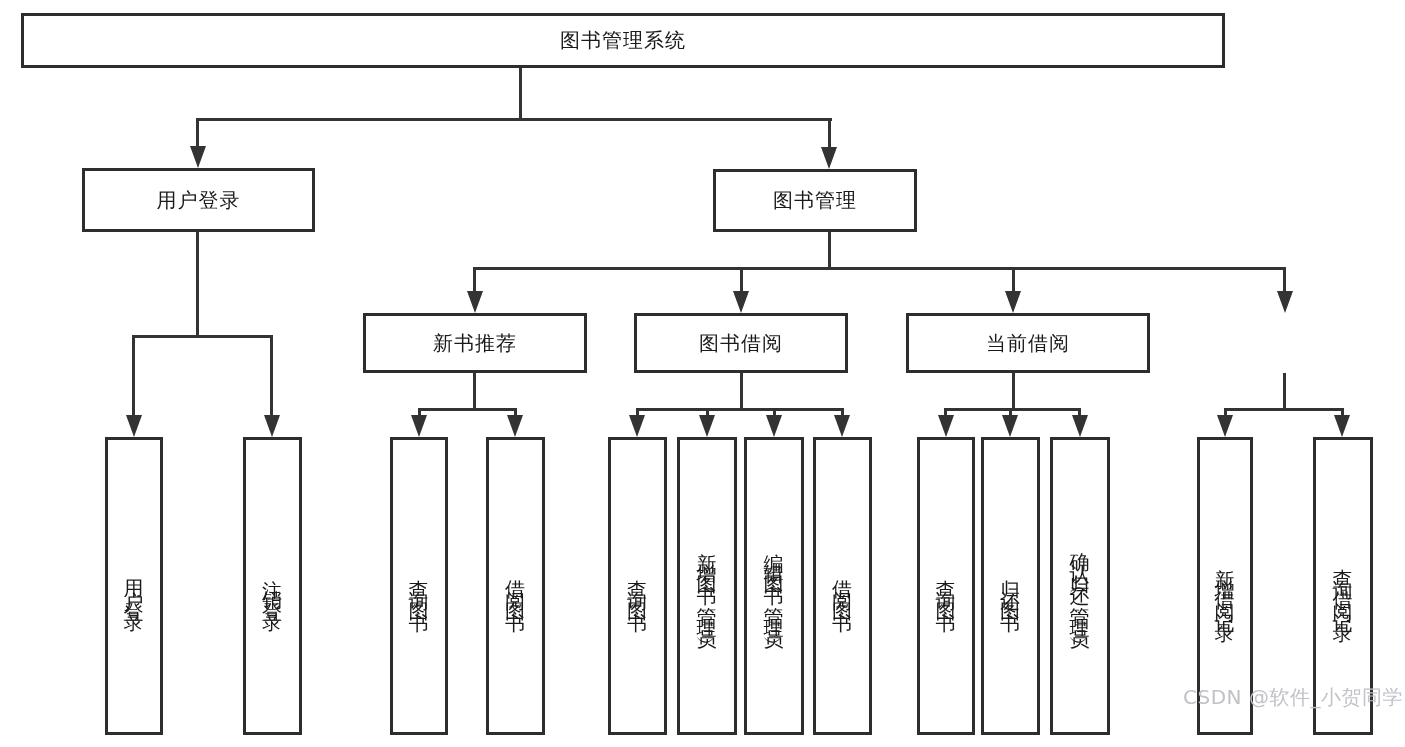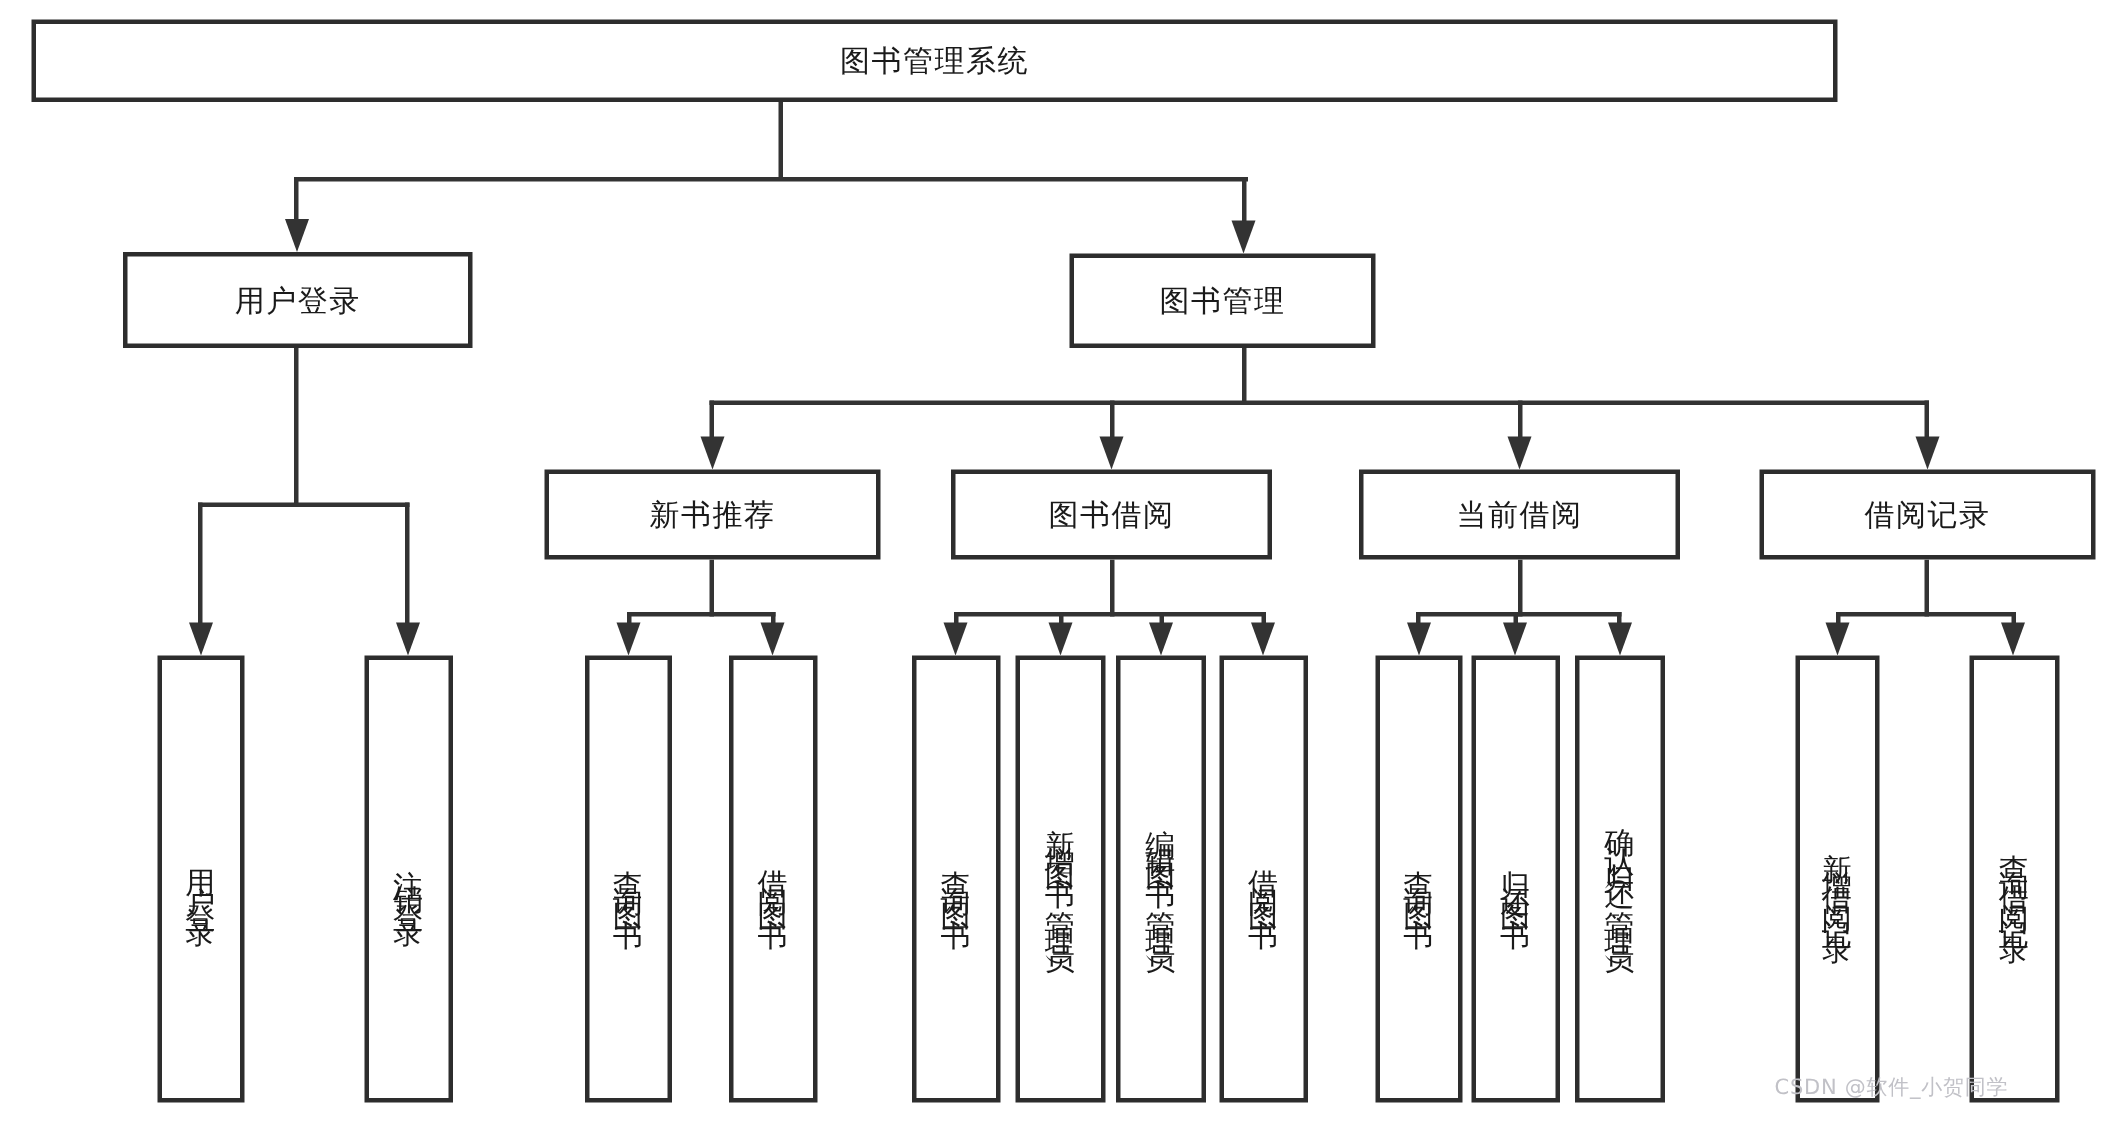--- a/index.html
+++ b/index.html
@@ -44,42 +44,41 @@
   .vl{position:absolute;width:3px;background:var(--line);z-index:1;}
   .hl{position:absolute;height:3px;background:var(--line);z-index:1;}
   .ar{
     position:absolute;width:0;height:0;z-index:1;
     border-left:8px solid transparent;
     border-right:8px solid transparent;
     border-top:22px solid var(--line);
   }
   .watermark{
     position:absolute;
-    left:1183px;top:716px;
-    font-size:14px;
+    left:1183px;top:684px;
+    font-size:20px;
     color:var(--watermark);
     white-space:nowrap;
     z-index:5;
     letter-spacing:0.5px;
   }
 </style>
 </head>
 <body>
 
 <div class="canvas">
 
   <div class="box h" style="left:21px;top:13px;width:1204px;height:55px">图书管理系统</div>
 
   <div class="box h" style="left:82px;top:168px;width:233px;height:64px">用户登录</div>
   <div class="box h" style="left:713px;top:169px;width:204px;height:63px">图书管理</div>
 
   <div class="box h" style="left:363px;top:313px;width:224px;height:60px">新书推荐</div>
   <div class="box h" style="left:634px;top:313px;width:214px;height:60px">图书借阅</div>
-  <div class="box h" style="left:906px;top:313px;width:214px;height:60px">当前借阅</div>
-  <div class="box h" style="left:1173px;top:313px;width:224px;height:60px">借阅记录</div>
+  <div class="box h" style="left:906px;top:313px;width:244px;height:60px">当前借阅</div>
 
   <div class="box" style="left:105px;top:437px;width:58px;height:298px">
     <span class="vtext">用户登录</span>
     </div>
   <div class="box" style="left:243px;top:437px;width:59px;height:298px">
     <span class="vtext">注销登录</span>
     </div>
 
   <div class="box" style="left:390px;top:437px;width:58px;height:298px">
     <span class="vtext">查询图书</span>

